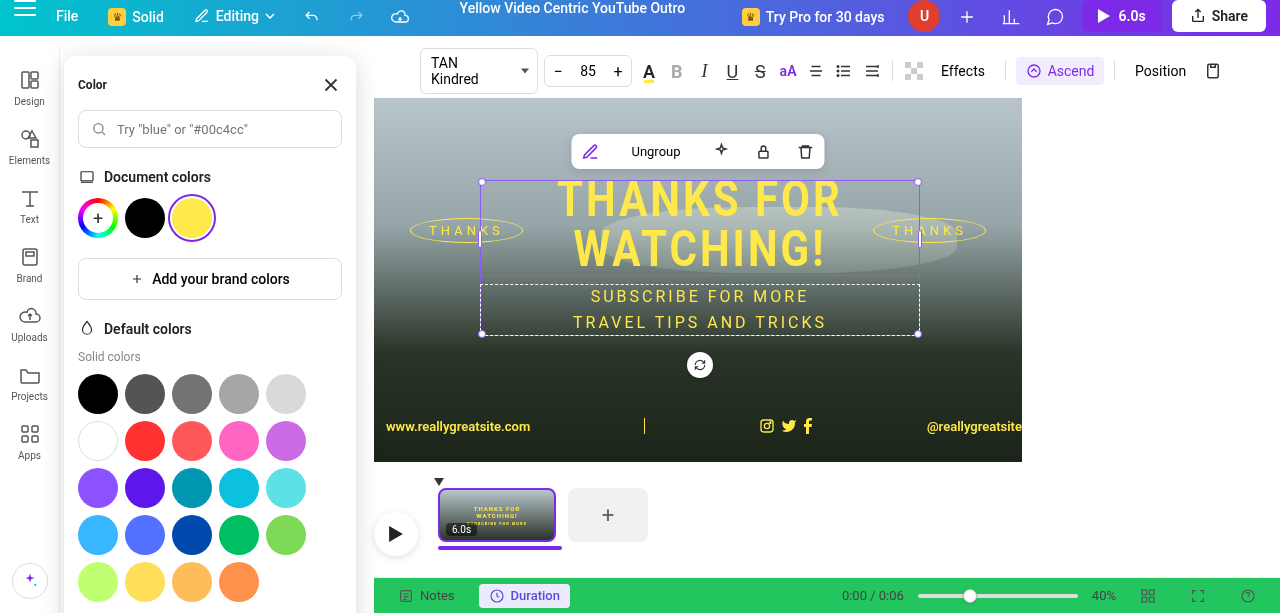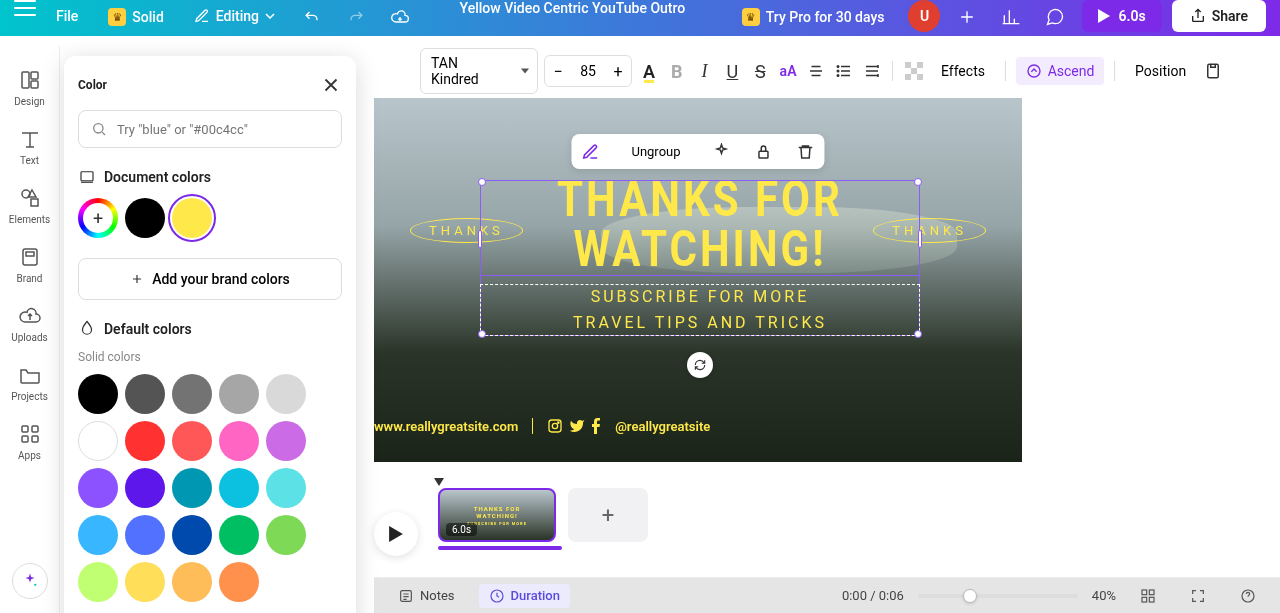--- a/index.html
+++ b/index.html
@@ -73,37 +73,37 @@
     .sel-border3 { position: absolute; bottom: -2px; left: -2px; right: -2px; height: 52px; border: 1px dashed #fff; }
     .handle { position: absolute; width: 8px; height: 8px; background: #fff; border: 1px solid #8b5cf6; border-radius: 50%; }
     .hdl-tl { top: -4px; left: -4px; } .hdl-tr { top: -4px; right: -4px; }
     .hdl-bl { bottom: -4px; left: -4px; } .hdl-br { bottom: -4px; right: -4px; }
     .hdl-ml { top: 48px; left: -4px; width: 4px; height: 18px; border-radius: 2px; }
     .hdl-mr { top: 48px; right: -4px; width: 4px; height: 18px; border-radius: 2px; }
     .rotate-btn { position: absolute; bottom: -44px; left: 50%; transform: translateX(-50%); width: 26px; height: 26px; background: #fff; border-radius: 50%; display: flex; align-items: center; justify-content: center; box-shadow: 0 1px 4px rgba(0,0,0,0.2); cursor: pointer; }
     .badge-oval { position: absolute; border: 1.5px solid #ffe94a; border-radius: 50%; padding: 4px 18px; color: #ffe94a; font-size: 13px; letter-spacing: 4px; }
     .badge-l { top: 120px; left: 36px; }
     .badge-r { top: 120px; right: 36px; }
-    .footer-line { position: absolute; bottom: 28px; left: 0; right: 0; display: flex; justify-content: flex-start; align-items: center; gap: 14px; color: #ffe94a; font-size: 13px; font-weight: 600; }
+    .footer-line { position: absolute; bottom: 28px; left: 0; right: 0; display: flex; justify-content: space-between; align-items: center; gap: 14px; color: #ffe94a; font-size: 13px; font-weight: 600; padding-left: 12px; }
     .footer-line .sep { width: 1px; height: 16px; background: #ffe94a; }
     .social-icons { display: flex; gap: 6px; }
 
     
     .timeline-zone { position: absolute; left: 374px; right: 14px; top: 474px; height: 96px; }
     .play-circle { position: absolute; top: 38px; left: 0; width: 44px; height: 44px; border-radius: 50%; background: #fff; box-shadow: 0 2px 8px rgba(0,0,0,0.12); display: flex; align-items: center; justify-content: center; cursor: pointer; }
     .thumb-track { position: absolute; top: 14px; left: 64px; display: flex; gap: 12px; align-items: center; }
     .scene-thumb { width: 118px; height: 54px; border-radius: 8px; background: linear-gradient(180deg, #b8c5cb 0%, #2a3428 100%); border: 2px solid #7d2ae8; position: relative; overflow: hidden; display: flex; flex-direction: column; align-items: center; justify-content: center; }
     .scene-thumb .tinytxt { font-size: 6px; color: #ffe94a; font-weight: 700; letter-spacing: 1px; }
     .scene-thumb .dur { position: absolute; bottom: 4px; left: 6px; background: rgba(0,0,0,0.5); color: #fff; font-size: 10px; padding: 1px 6px; border-radius: 4px; }
     .progress-line { position: absolute; bottom: -8px; left: 0; width: 124px; height: 4px; background: #7d2ae8; border-radius: 2px; }
     .marker { position: absolute; top: -10px; left: -4px; width: 0; height: 0; border-left: 5px solid transparent; border-right: 5px solid transparent; border-top: 8px solid #333; }
     .add-scene { width: 80px; height: 54px; border-radius: 8px; background: #f1f1f3; display: flex; align-items: center; justify-content: center; font-size: 22px; color: #666; cursor: pointer; }
 
     
-    .bottom-bar { position: absolute; bottom: 0; left: 374px; right: 0; height: 36px; display: flex; align-items: center; padding: 0 14px; gap: 14px; background: #e5e5e5; border-top: 1px solid #eee; font-size: 13px; color: #444; }
+    .bottom-bar { position: absolute; bottom: 0; left: 374px; right: 0; height: 36px; display: flex; align-items: center; padding: 0 14px; gap: 14px; background: #22c55e; border-top: 1px solid #eee; font-size: 13px; color: #444; }
     .bottom-bar .bbtn { display: flex; align-items: center; gap: 6px; padding: 4px 10px; border-radius: 4px; cursor: pointer; }
     .bottom-bar .bbtn.active { background: #ecebfd; color: #5b4bdb; font-weight: 500; }
     .bottom-bar .spacer { flex: 1; }
     .zoom-slider { width: 160px; height: 4px; background: #ddd; border-radius: 2px; position: relative; }
     .zoom-slider .knob { position: absolute; left: 28%; top: -5px; width: 14px; height: 14px; background: #fff; border: 1px solid #bbb; border-radius: 50%; box-shadow: 0 1px 3px rgba(0,0,0,0.15); }
   </style>
 </head>
 <body>
 
 <div class="topbar">
@@ -183,31 +183,31 @@
   <div class="rail-item">
       <svg viewBox="0 0 24 24" fill="none" stroke="#555" stroke-width="1.5">
         <rect x="4" y="4" width="7" height="16" rx="1"></rect>
         <rect x="13" y="4" width="7" height="7" rx="1"></rect>
         <rect x="13" y="13" width="7" height="7" rx="1"></rect>
       </svg>
       <span>Design</span>
     </div>
   <div class="rail-item">
       <svg viewBox="0 0 24 24" fill="none" stroke="#555" stroke-width="1.5">
-        <path d="M4 6h16M12 6v14M8 20h8"></path>
-      </svg>
-      <span>Text</span>
-    </div>
-  <div class="rail-item">
-      <svg viewBox="0 0 24 24" fill="none" stroke="#555" stroke-width="1.5">
         <circle cx="8" cy="8" r="4"></circle>
         <rect x="13" y="13" width="7" height="7"></rect>
         <path d="M14 4l4 7h-8z"></path>
       </svg>
       <span>Elements</span>
+    </div>
+  <div class="rail-item">
+      <svg viewBox="0 0 24 24" fill="none" stroke="#555" stroke-width="1.5">
+        <path d="M4 6h16M12 6v14M8 20h8"></path>
+      </svg>
+      <span>Text</span>
     </div>
   <div class="rail-item">
       <svg viewBox="0 0 24 24" fill="none" stroke="#555" stroke-width="1.5">
         <rect x="5" y="4" width="14" height="16" rx="2"></rect>
         <rect x="8" y="7" width="8" height="4"></rect>
       </svg>
       <span>Brand</span>
     </div>
   <div class="rail-item">
       <svg viewBox="0 0 24 24" fill="none" stroke="#555" stroke-width="1.5">

